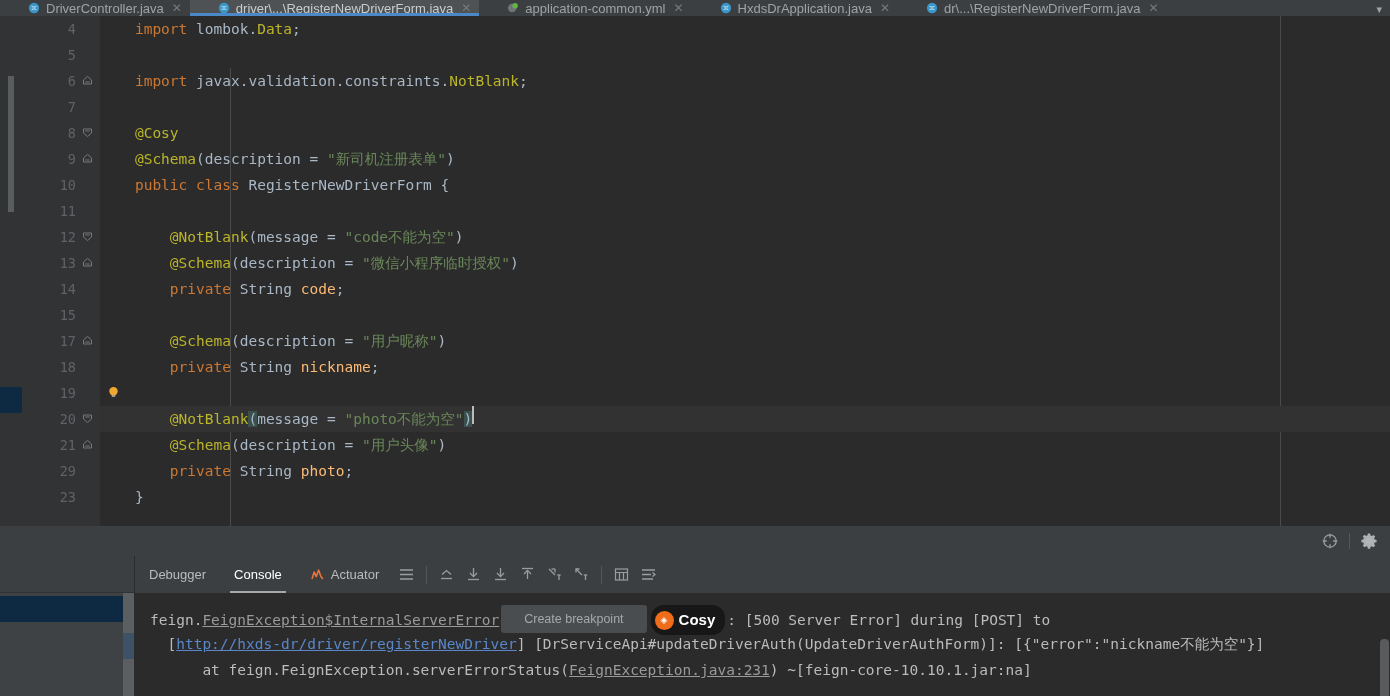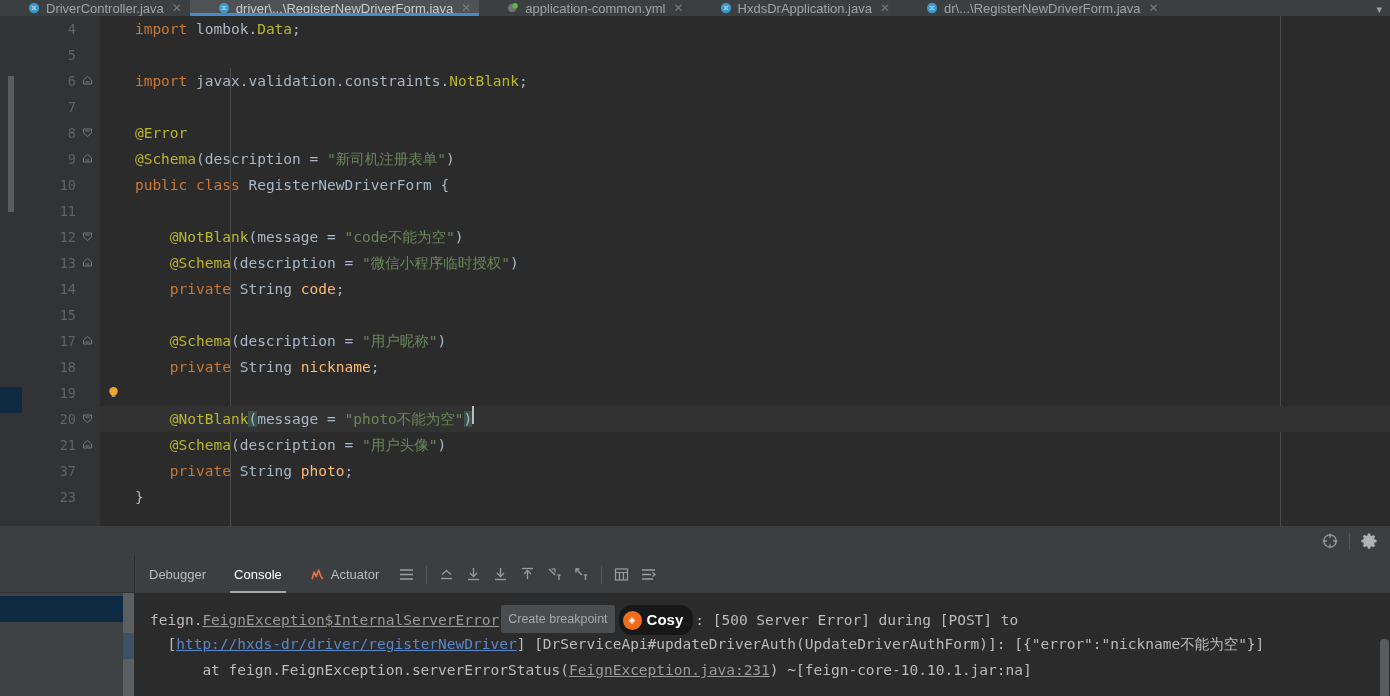--- a/index.html
+++ b/index.html
@@ -117,21 +117,21 @@
     font-family: "DejaVu Sans Mono", monospace; font-size: 14.5px;
     color: #bbbbbb;
   }
   .cline { height: 26px; line-height: 26px; white-space: pre; padding-left: 15px; }
   .cline:first-child { margin-top: 12px; }
   .exlink { color: #9a9a9a; text-decoration: underline; }
   .urllink { color: #5a87c9; text-decoration: underline; }
   .crumb {
     display: inline-block; background: #4a4d4f; color: #a5a8aa;
     font-family: "Liberation Sans", sans-serif; font-size: 12.5px;
-    padding: 1px 7px; border-radius: 3px; vertical-align: 2px; margin: 0 2px;
+    padding: 1px 23px; border-radius: 3px; vertical-align: 2px; margin: 0 2px;
   }
   .cosy {
     display: inline-flex; align-items: center; gap: 5px;
     background: #171717; border-radius: 13px; padding: 2px 10px 2px 4px;
     vertical-align: 2px; margin: 0 2px;
   }
   .cosy-dot {
     width: 19px; height: 19px; border-radius: 50%;
     background: #ef6c1a; display: inline-flex; align-items: center; justify-content: center;
     color: #fff; font-size: 9px; font-family: "Liberation Sans", sans-serif;
@@ -201,21 +201,21 @@
           <div class="line"><span class="ln" style="left: -100px;">4</span><span class="code"><span class="pln">    </span><span class="kw">import</span><span class="pln"> lombok.</span><span class="ann">Data</span><span class="pln">;</span></span></div>
           <div class="line"><span class="ln" style="left: -100px;">5</span><span class="code"></span></div>
           <div class="line"><span class="ln" style="left: -100px;">6</span><svg width="11" height="11" viewBox="0 0 11 11" class="fold" style="left: -18px; top: 7px; position: absolute;">
               <path d="M5.5 1.4L9.5 5v4h-8V5z" fill="none" stroke="#777b7d" stroke-width="1"></path>
               <path d="M3.3 7h4.4" stroke="#777b7d" stroke-width="1"></path>
             </svg><span class="code"><span class="pln">    </span><span class="kw">import</span><span class="pln"> javax.validation.constraints.</span><span class="ann">NotBlank</span><span class="pln">;</span></span></div>
           <div class="line"><span class="ln" style="left: -100px;">7</span><span class="code"></span></div>
           <div class="line"><span class="ln" style="left: -100px;">8</span><svg width="11" height="11" viewBox="0 0 11 11" class="fold" style="left: -18px; top: 7px; position: absolute;">
               <path d="M1.5 2h8v4l-4 3.6L1.5 6z" fill="none" stroke="#777b7d" stroke-width="1"></path>
               <path d="M3.3 4h4.4" stroke="#777b7d" stroke-width="1"></path>
-            </svg><span class="code"><span class="pln">    </span><span class="ann">@Error</span></span></div>
+            </svg><span class="code"><span class="pln">    </span><span class="ann">@Cosy</span></span></div>
           <div class="line"><span class="ln" style="left: -100px;">9</span><svg width="11" height="11" viewBox="0 0 11 11" class="fold" style="left: -18px; top: 7px; position: absolute;">
               <path d="M5.5 1.4L9.5 5v4h-8V5z" fill="none" stroke="#777b7d" stroke-width="1"></path>
               <path d="M3.3 7h4.4" stroke="#777b7d" stroke-width="1"></path>
             </svg><span class="code"><span class="pln">    </span><span class="ann">@Schema</span><span class="pln">(description = </span><span class="str">"新司机注册表单"</span><span class="pln">)</span></span></div>
           <div class="line"><span class="ln" style="left: -100px;">10</span><span class="code"><span class="pln">    </span><span class="kw">public</span><span class="pln"> </span><span class="kw">class</span><span class="pln"> RegisterNewDriverForm {</span></span></div>
           <div class="line"><span class="ln" style="left: -100px;">11</span><span class="code"></span></div>
           <div class="line"><span class="ln" style="left: -100px;">12</span><svg width="11" height="11" viewBox="0 0 11 11" class="fold" style="left: -18px; top: 7px; position: absolute;">
               <path d="M1.5 2h8v4l-4 3.6L1.5 6z" fill="none" stroke="#777b7d" stroke-width="1"></path>
               <path d="M3.3 4h4.4" stroke="#777b7d" stroke-width="1"></path>
             </svg><span class="code"><span class="pln">        </span><span class="ann">@NotBlank</span><span class="pln">(message = </span><span class="str">"code不能为空"</span><span class="pln">)</span></span></div>
@@ -235,21 +235,21 @@
               <rect x="4.6" y="9.2" width="3.8" height="1.5" rx="0.6" fill="#b9b9b9"></rect>
             </svg><span class="code"></span></div>
           <div class="line cursorline"><span class="ln" style="left: -100px;">20</span><svg width="11" height="11" viewBox="0 0 11 11" class="fold" style="left: -18px; top: 7px; position: absolute;">
               <path d="M1.5 2h8v4l-4 3.6L1.5 6z" fill="none" stroke="#777b7d" stroke-width="1"></path>
               <path d="M3.3 4h4.4" stroke="#777b7d" stroke-width="1"></path>
             </svg><span class="code"><span class="pln">        </span><span class="ann">@NotBlank</span><span class="brkmatch">(</span><span class="pln">message = </span><span class="str">"photo不能为空"</span><span class="brkmatch">)</span></span></div>
           <div class="line"><span class="ln" style="left: -100px;">21</span><svg width="11" height="11" viewBox="0 0 11 11" class="fold" style="left: -18px; top: 7px; position: absolute;">
               <path d="M5.5 1.4L9.5 5v4h-8V5z" fill="none" stroke="#777b7d" stroke-width="1"></path>
               <path d="M3.3 7h4.4" stroke="#777b7d" stroke-width="1"></path>
             </svg><span class="code"><span class="pln">        </span><span class="ann">@Schema</span><span class="pln">(description = </span><span class="str">"用户头像"</span><span class="pln">)</span></span></div>
-          <div class="line"><span class="ln" style="left: -100px;">37</span><span class="code"><span class="pln">        </span><span class="kw">private</span><span class="pln"> </span><span class="cls">String</span><span class="pln"> </span><span class="fld">photo</span><span class="pln">;</span></span></div>
+          <div class="line"><span class="ln" style="left: -100px;">29</span><span class="code"><span class="pln">        </span><span class="kw">private</span><span class="pln"> </span><span class="cls">String</span><span class="pln"> </span><span class="fld">photo</span><span class="pln">;</span></span></div>
           <div class="line"><span class="ln" style="left: -100px;">23</span><span class="code"><span class="pln">    }</span></span></div>
         </div>
     </div>
   </div>
 
   <div class="ed-bottombar">
     <span class="bb-icon">
       <svg viewBox="0 0 18 18" width="18" height="18" fill="none" stroke="#9a9da0" stroke-width="1.3">
         <circle cx="9" cy="9" r="6.2"></circle>
           <path d="M9 1.8v4M9 12.2v4M1.8 9h4M12.2 9h4"></path>

